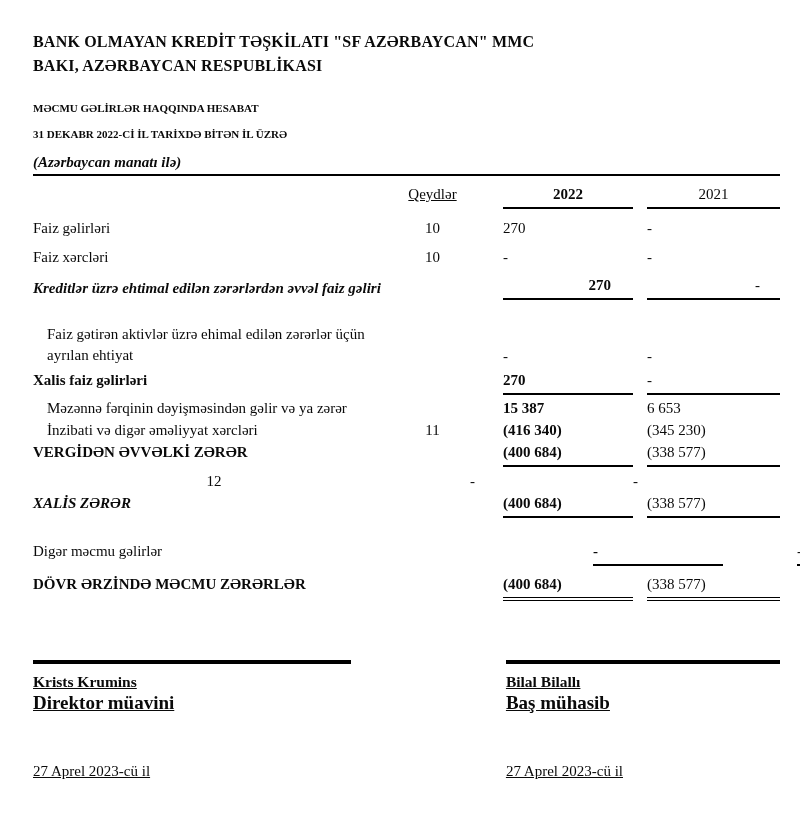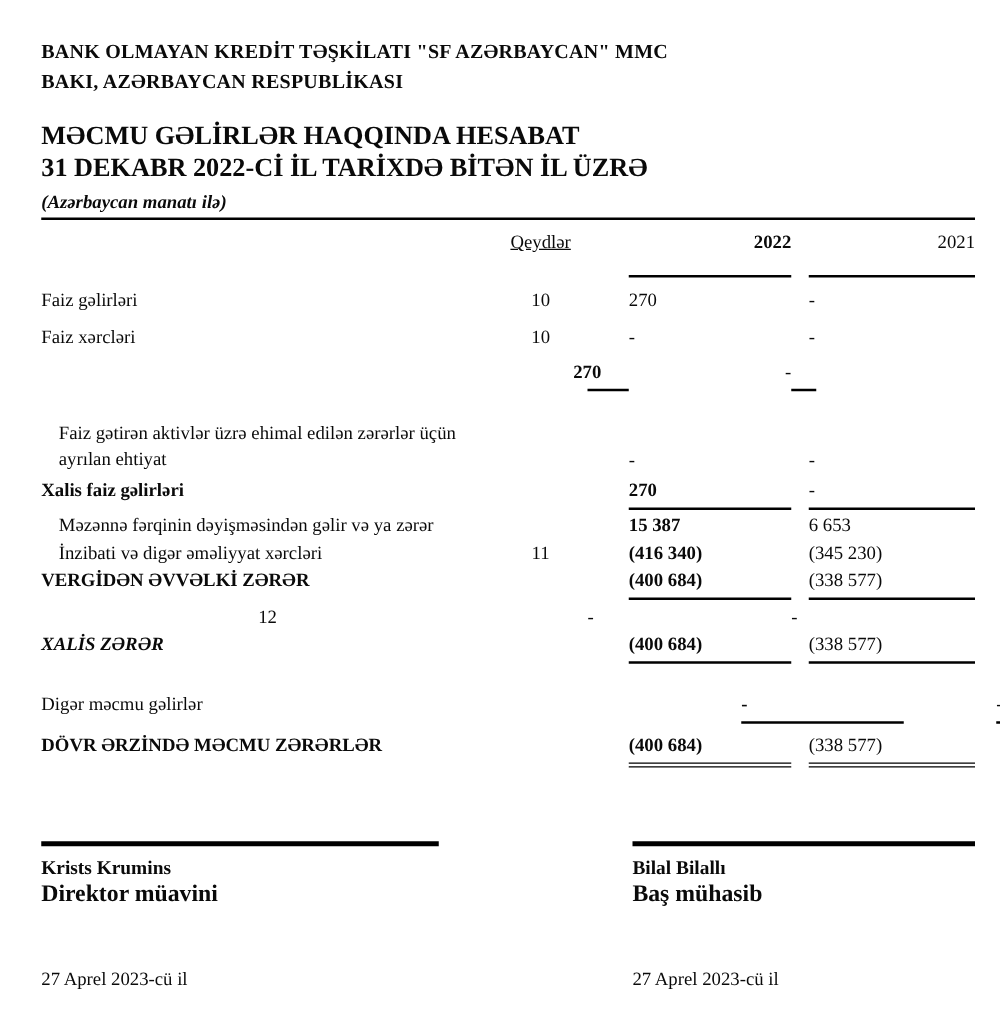--- a/index.html
+++ b/index.html
@@ -7,41 +7,41 @@
   body {
     width: 800px; height: 825px;
     font-family: "Liberation Serif", "DejaVu Serif", serif;
     color: #0a0a0a;
     overflow: hidden;
   }
   .page { padding: 30px 20px 0 33px; width: 800px; }
 
   
   .company-block { font-weight: bold; font-size: 16px; line-height: 24px; letter-spacing: 0.2px; }
-  .report-block  { margin-top: 17px; font-weight: bold; font-size: 21px; line-height: 26px; }
+  .report-block  { margin-top: 17px; font-weight: bold; font-size: 11px; line-height: 26px; }
   .currency-note { margin-top: 6px; font-weight: bold; font-style: italic; font-size: 15px; line-height: 18px; }
   .top-rule { margin-top: 3px; border-bottom: 2.5px solid #000; width: 747px; }
 
   
   .fintable { width: 747px; font-size: 15px; }
   .row {
     display: grid;
     grid-template-columns: 362px 75px 33px 130px 14px 133px;
     align-items: baseline;
   }
   .lab  { line-height: 19px; }
   .note { text-align: center; line-height: 19px; }
   .val  { text-align: left; line-height: 19px; }
   .v22  { padding-right: 22px; }
   .v21  { padding-right: 20px; }
 
   .hdr { margin-top: 9px; }
   .hdr .note span { text-decoration: underline; }
   .hdr .v22 { font-weight: bold; }
-  .hdr .v22, .hdr .v21 { text-align: right; padding-right: 0; border-bottom: 2px solid #000; padding-bottom: 16px; }
+  .hdr .v22, .hdr .v21 { text-align: center; padding-right: 0; border-bottom: 2px solid #000; padding-bottom: 3px; }
 
   .bold   { font-weight: bold; }
   .bital  { font-weight: bold; font-style: italic; }
   .indent { padding-left: 14px; }
   .vbold  { font-weight: bold; }
 
   .rule .v22, .rule .v21   { border-bottom: 2px solid #000; padding-bottom: 3px; }
   .drule .v22, .drule .v21 { border-bottom: 4px double #000; padding-bottom: 3px; }
 
   
@@ -55,21 +55,21 @@
   .r4 { margin-top: 5px; }
   .r5 { margin-top: 4px; }
   .r6 { margin-top: 3px; }
   .r7 { margin-top: 3px; }
   .r8 { margin-top: 5px; }
   .r9 { margin-top: 3px; }
   .r10 { margin-top: 24px; gap: 30px; }
   .r11 { margin-top: 9px; }
 
   
-  .sig-row { margin-top: 59px; display: flex; width: 747px; }
+  .sig-row { margin-top: 59px; display: flex; width: 747px; text-decoration: underline; }
   .sig-left  { width: 319px; }
   .sig-right { width: 275px; margin-left: 155px; }
   .sig-line { border-top: 4px solid #000; }
   .sig-name  { margin-top: 7px; font-weight: bold; font-size: 15.5px; line-height: 21px; }
   .sig-title { font-weight: bold; font-size: 19px; line-height: 21px; }
   .sig-date  { margin-top: 50px; font-size: 15px; }
 </style>
 </head>
 <body>
 
@@ -111,20 +111,21 @@
     <div class="row r1">
       <div class="lab">Faiz xərcləri</div>
       <div class="note">10</div>
       <div></div>
       <div class="val v22">-</div>
       <div></div>
       <div class="val v21">-</div>
     </div>
 
     <div class="row r2 rule">
+      <div class="lab bital">Kreditlər üzrə ehtimal edilən zərərlərdən əvvəl faiz gəliri</div>
       <div class="note"></div>
       <div></div>
       <div class="val v22 vbold">270</div>
       <div></div>
       <div class="val v21">-</div>
     </div>
 
     <div class="row r3">
       <div class="lab indent">Faiz gətirən aktivlər üzrə ehimal edilən zərərlər üçün ayrılan ehtiyat</div>
       <div class="note"></div>

